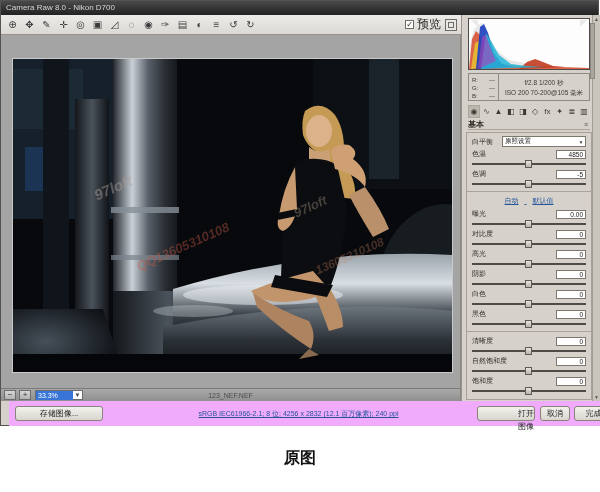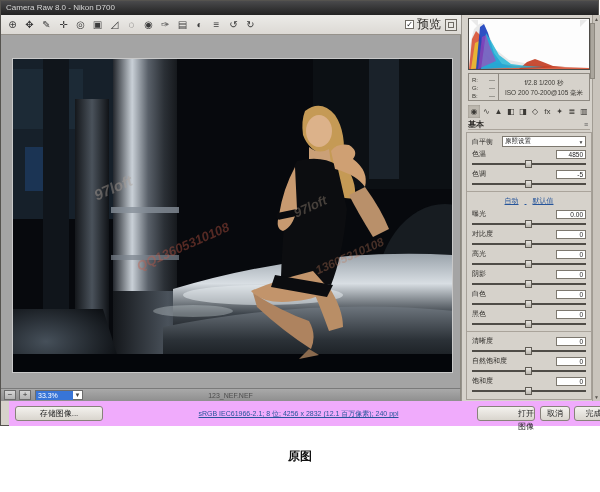--- a/index.html
+++ b/index.html
@@ -79,21 +79,21 @@
   .select .txt { flex:1; font-size:6.5px; padding-left:2px; color:#222; }
   .select .arr { width:8px; font-size:5px; color:#444; text-align:center; }
   .valbox { width:30px; height:9px; background:#fff; border:1px solid #7d786f; font-size:6.5px; text-align:right; padding-right:2px; line-height:8px; color:#222; }
   .track { position:relative; height:8px; margin:0 5px; }
   .track::before { content:""; position:absolute; left:0; right:0; top:3px; height:2px; background:#4f4c47; }
   .thumb { position:absolute; left:50%; top:0; width:7px; height:8px; margin-left:-4px; background:linear-gradient(#e8e6e2,#b8b4ac); border:1px solid #5f5b54; }
   .divider { height:1px; background:#aaa49b; margin:3px 0; }
   .autorow { text-align:center; font-size:7px; color:#26559b; text-decoration:underline; padding:1px 0 2px; }
   .autorow span { margin:0 6px; }
 
-  .caption { position:absolute; left:0; top:448px; width:600px; text-align:center; font-size:12px; font-weight:bold; color:#111; }
+  .caption { position:absolute; left:0; top:448px; width:600px; text-align:center; font-size:16px; font-weight:bold; color:#111; }
 </style>
 </head>
 <body>
 
 <div class="page">
   <div class="dialog">
 
     <div class="titlebar">
       <span>Camera Raw 8.0 - Nikon D700</span>
     </div>

